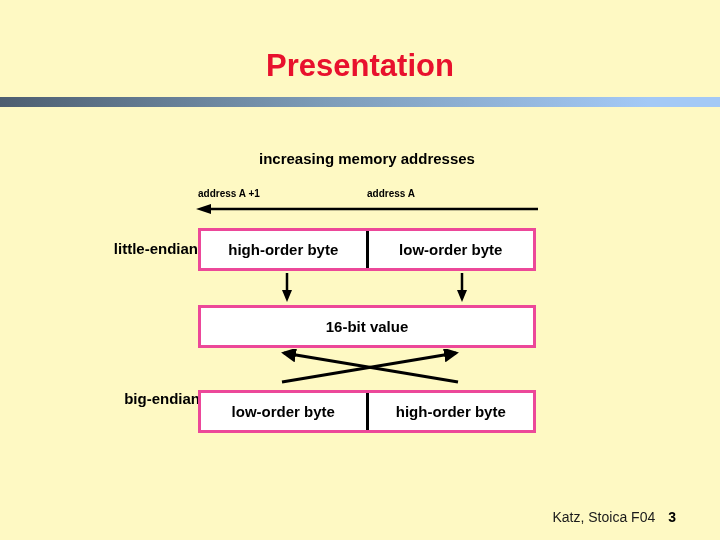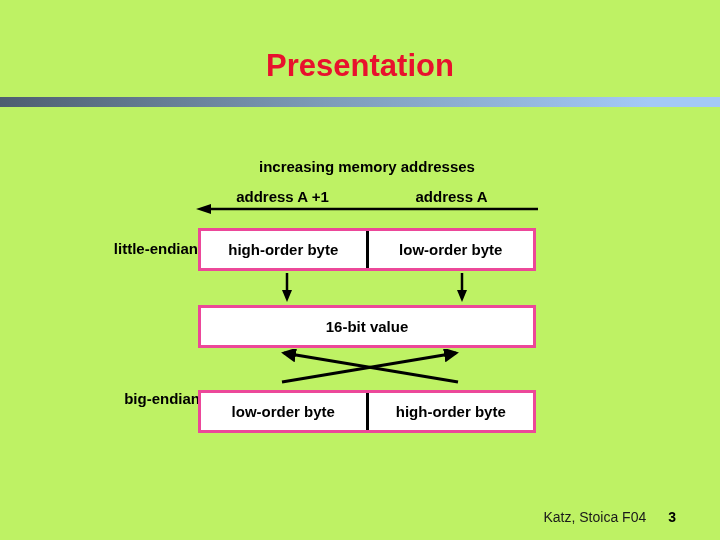--- a/index.html
+++ b/index.html
@@ -11,21 +11,21 @@
     width: 720px;
     height: 540px;
     position: relative;
     overflow: hidden;
     font-family: "Liberation Sans", sans-serif;
     color: #000;
   }
   .slide {
     position: absolute;
     inset: 0;
-    background: #bef264;
+    background: #fef9c3;
   }
   .title {
     position: absolute;
     top: 48px;
     left: 0;
     width: 720px;
     text-align: center;
     font-size: 31px;
     font-weight: bold;
     color: var(--title-red, #e8112d);
@@ -42,33 +42,32 @@
       var(--bar-gradient-right, #a3c9f6) 90%);
   }
   .caption {
     position: absolute;
     top: 150px;
     left: 198px;
     width: 338px;
     text-align: center;
     font-size: 15px;
     font-weight: bold;
-    margin-top: 8px;
   }
   .addr-row {
     position: absolute;
     top: 188px;
     left: 198px;
     width: 338px;
     display: flex;
   }
   .addr {
     flex: 1;
-    text-align: center;
-    font-size: 15px;
+    text-align: left;
+    font-size: 10px;
     font-weight: bold;
   }
   .arrow-left-svg {
     position: absolute;
     left: 194px;
     top: 202px;
   }
   .byte-box {
     position: absolute;
     left: 198px;
@@ -120,21 +119,21 @@
     position: absolute;
     left: 270px;
     top: 349px;
   }
   .footer {
     position: absolute;
     top: 509px;
     right: 44px;
     display: flex;
     align-items: baseline;
-    gap: 22px;
+    gap: 13px;
   }
   .footer .credit {
     font-size: 14px;
     color: #1a1a1a;
   }
   .footer .page-num {
     font-size: 14px;
     font-weight: bold;
     color: #000;
   }

